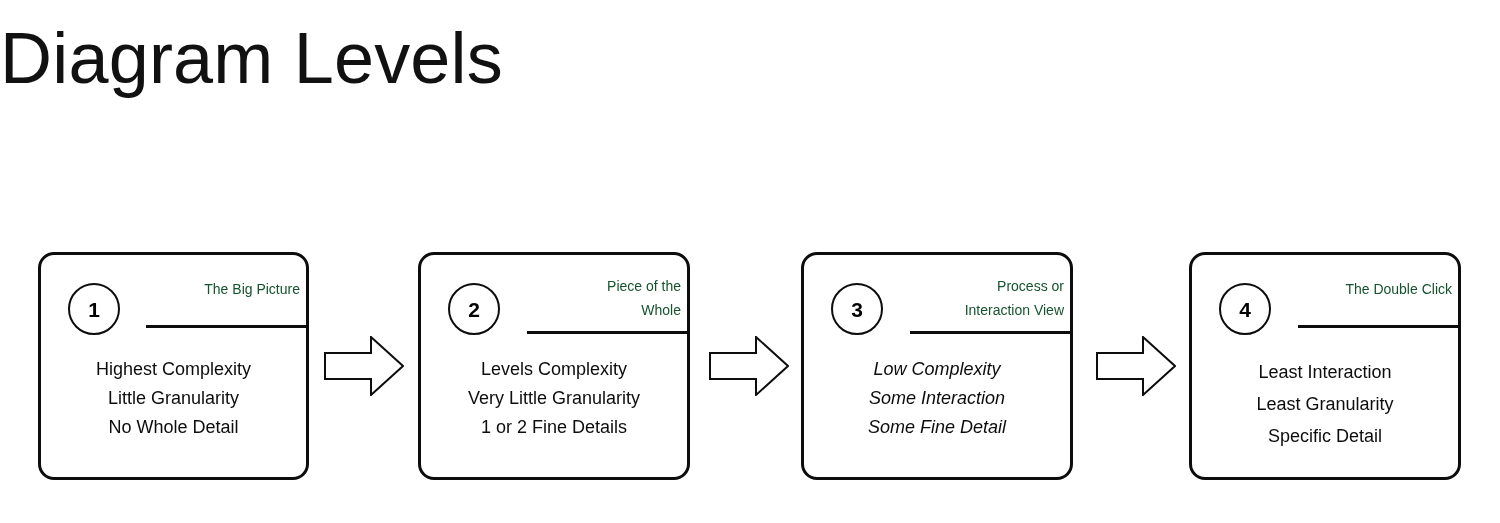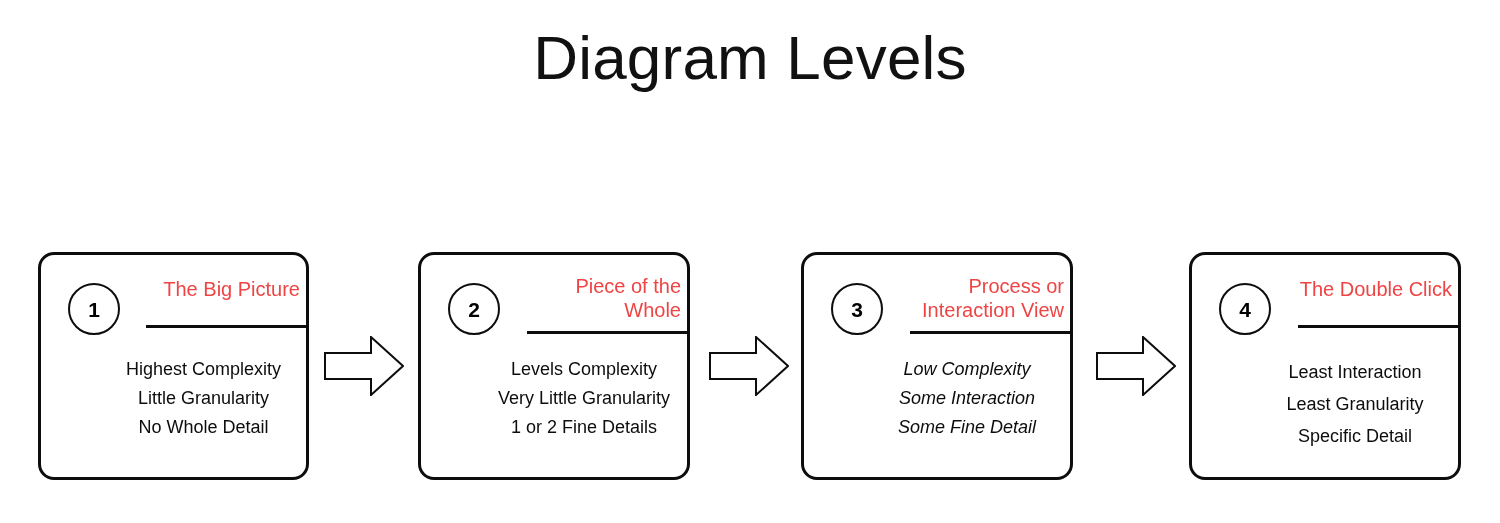--- a/index.html
+++ b/index.html
@@ -24,22 +24,22 @@
     width: 1500px;
     height: 523px;
   }
 
   
   #page-title {
     position: absolute;
     left: 0;
     top: 22px;
     width: 1500px;
-    text-align: center;
-    font-size: 62px;
+    text-align: left;
+    font-size: 72px;
     font-weight: 300;
     letter-spacing: 0.2px;
     line-height: 72px;
     color: #111111;
     white-space: nowrap;
   }
 
   
   .level-card {
     position: absolute;
@@ -81,24 +81,24 @@
     line-height: 1;
     background: #ffffff;
   }
 
   .card-title {
     position: absolute;
     right: 6px;
     top: 22px;
     width: 180px;
     text-align: right;
-    font-size: 20px;
+    font-size: 14px;
     font-weight: 400;
     line-height: 24px;
-    color: #ef4444;
+    color: #14532d;
   }
   .card-title.two-line { top: 19px; }
 
   .card-divider {
     position: absolute;
     right: -3px;
     width: 163px;
     height: 0;
     border-top: 3px solid #0d0d0d;
   }
@@ -108,21 +108,20 @@
   #card-4 .card-divider { top: 70px; }
 
   .card-body {
     position: absolute;
     left: 0;
     width: 100%;
     text-align: center;
     font-size: 18px;
     font-weight: 400;
     color: #0d0d0d;
-    padding-left: 30px;
   }
   #card-1 .card-body { top: 100px; line-height: 29px; }
   #card-2 .card-body { top: 100px; line-height: 29px; }
   #card-3 .card-body { top: 100px; line-height: 29px; font-style: italic; }
   #card-4 .card-body { top: 101px; line-height: 32px; }
 
   .body-line { display: block; white-space: nowrap; }
 
   
   .flow-arrow {

